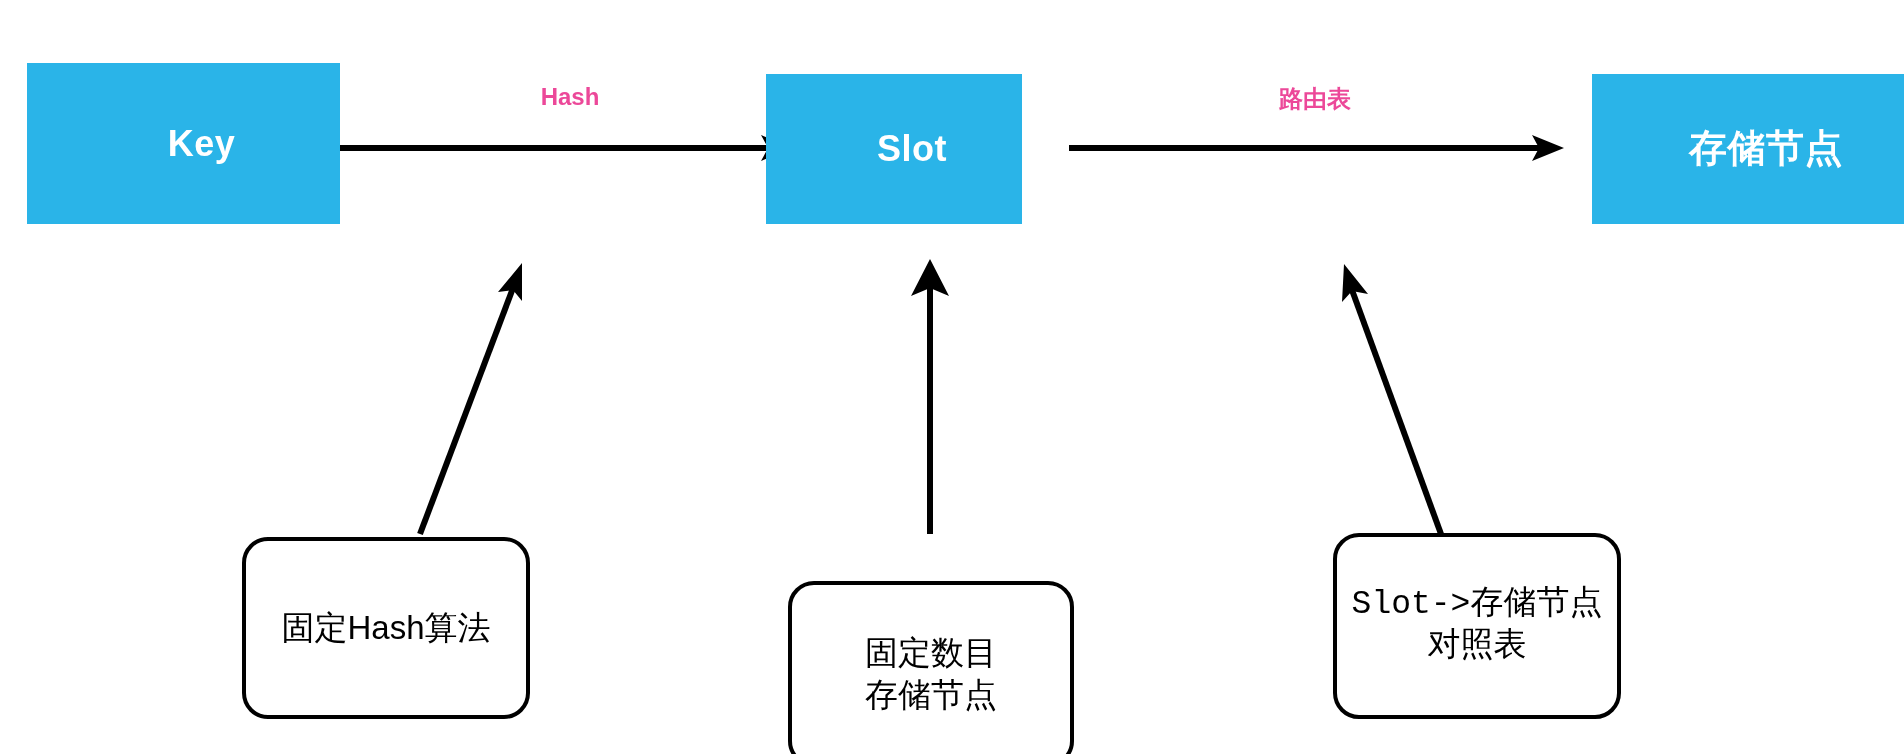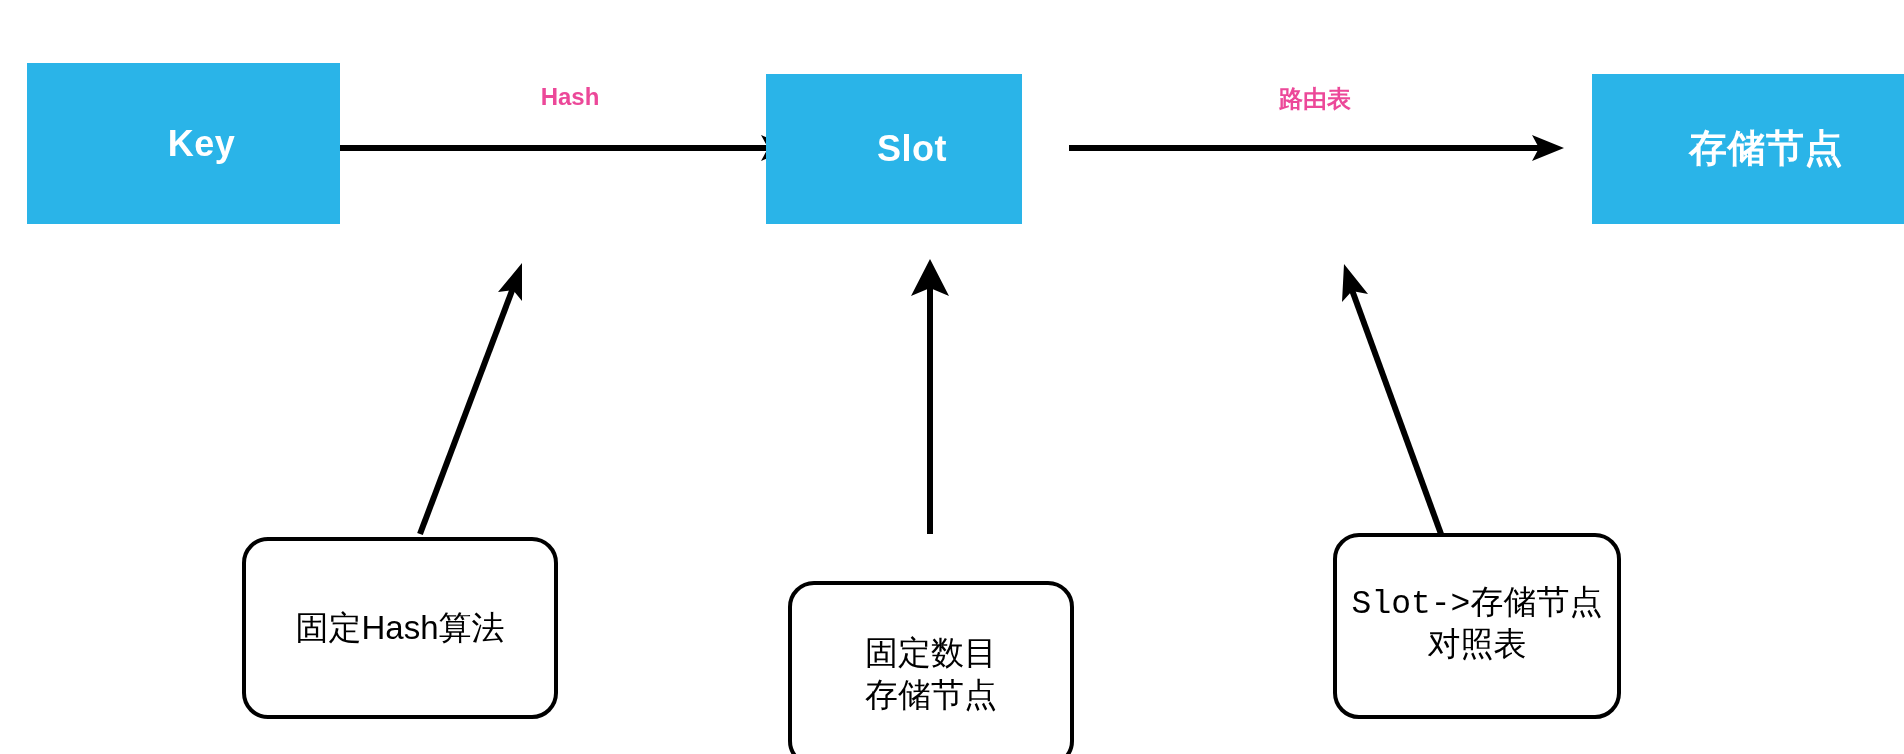--- a/index.html
+++ b/index.html
@@ -60,21 +60,21 @@
     flex-direction: column;
     align-items: center;
     justify-content: center;
     font-size: 33px;
     line-height: 1.28;
     color: #000000;
     text-align: center;
     white-space: nowrap;
     box-sizing: border-box;
   }
-  #note-hash  { left: 242px;  top: 537px; width: 316px; height: 182px; }
+  #note-hash  { left: 242px;  top: 537px; width: 288px; height: 182px; }
   #note-slot  { left: 788px;  top: 533px; width: 286px; height: 186px; margin-top: 48px; }
   #note-route { left: 1333px; top: 533px; width: 288px; height: 186px; font-family: Liberation Mono, monospace; }
 
   svg.arrow-layer {
     position: absolute;
     left: 0;
     top: 0;
     width: 1904px;
     height: 754px;
     pointer-events: none;

